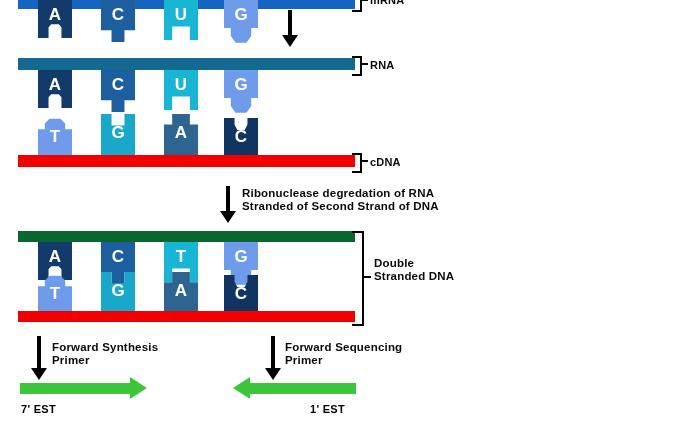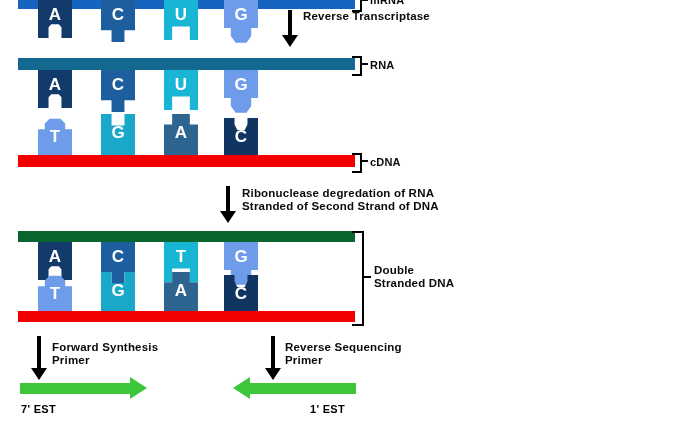--- a/index.html
+++ b/index.html
@@ -134,21 +134,20 @@
          clip-path: polygon(0 0, 100% 0, 100% 62%, 80% 62%, 80% 80%, 66% 95%, 34% 95%, 20% 80%, 20% 62%, 0 62%);"></div>
     <span>G</span>
   </div>
 
   <div class="bracket" style="left:352px; top:-8px; width:8px; height:16px;"></div>
   <div class="bracket-tick" style="left:360px; top:-1px; width:8px;"></div>
   <div class="lbl" style="left:370px; top:-6px;">mRNA</div>
 
   <div class="arrow-shaft" style="left:288px; top:10px; height:27px;"></div>
   <div class="arrow-head" style="left:282px; top:35px;"></div>
-  <div class="lbl lbl-big" style="left:303px; top:10px;">Reverse Transcriptase</div>
 
   <div class="strand strand-rna abs" style="left:18px; top:58px; width:337px; height:12px;"></div>
 
   <div class="nt" style="left:38px; top:70px; width:34px; height:38px;">
     <div class="nt-body" style="background:#123a6b;
          clip-path: polygon(0 0, 100% 0, 100% 100%, 69% 100%, 69% 72%, 61% 64%, 39% 64%, 31% 72%, 31% 100%, 0 100%);"></div>
     <span>A</span>
   </div>
   <div class="nt" style="left:101px; top:70px; width:34px; height:42px;">
     <div class="nt-body" style="background:#1c5e9e;
@@ -243,34 +242,34 @@
   <div class="nt down" style="left:224px; top:275px; width:34px; height:40px;">
     <div class="nt-body" style="background:#0f3560;
          clip-path: polygon(0 0, 31% 0, 31% 16%, 39% 30%, 61% 30%, 69% 16%, 69% 0, 100% 0, 100% 100%, 0 100%);"></div>
     <span>C</span>
   </div>
 
   <div class="strand strand-dna-bot abs" style="left:18px; top:311px; width:337px; height:11px;"></div>
 
   <div class="bracket" style="left:352px; top:231px; width:10px; height:91px;"></div>
   <div class="bracket-tick" style="left:362px; top:276px; width:9px;"></div>
-  <div class="lbl lbl-big" style="left:374px; top:264px;">Double
+  <div class="lbl lbl-big" style="left:374px; top:257px;">Double
 Stranded DNA</div>
 
   <div class="arrow-shaft" style="left:37px; top:336px; height:34px;"></div>
   <div class="arrow-head" style="left:31px; top:368px;"></div>
   <div class="lbl lbl-big" style="left:52px; top:341px;">Forward Synthesis
 Primer</div>
 
   <div class="g-shaft" style="left:20px; top:383px; width:110px;"></div>
   <div class="g-head-r" style="left:130px; top:377px;"></div>
   <div class="est-lbl" style="left:21px; top:403px;">7' EST</div>
 
   <div class="arrow-shaft" style="left:271px; top:336px; height:34px;"></div>
   <div class="arrow-head" style="left:265px; top:368px;"></div>
-  <div class="lbl lbl-big" style="left:285px; top:341px;">Reverse Sequencing
+  <div class="lbl lbl-big" style="left:285px; top:341px;">Forward Sequencing
 Primer</div>
 
   <div class="g-head-l" style="left:233px; top:377px;"></div>
   <div class="g-shaft" style="left:250px; top:383px; width:106px;"></div>
   <div class="est-lbl" style="left:310px; top:403px;">1' EST</div>
 
 </div>
 
 </body></html>

